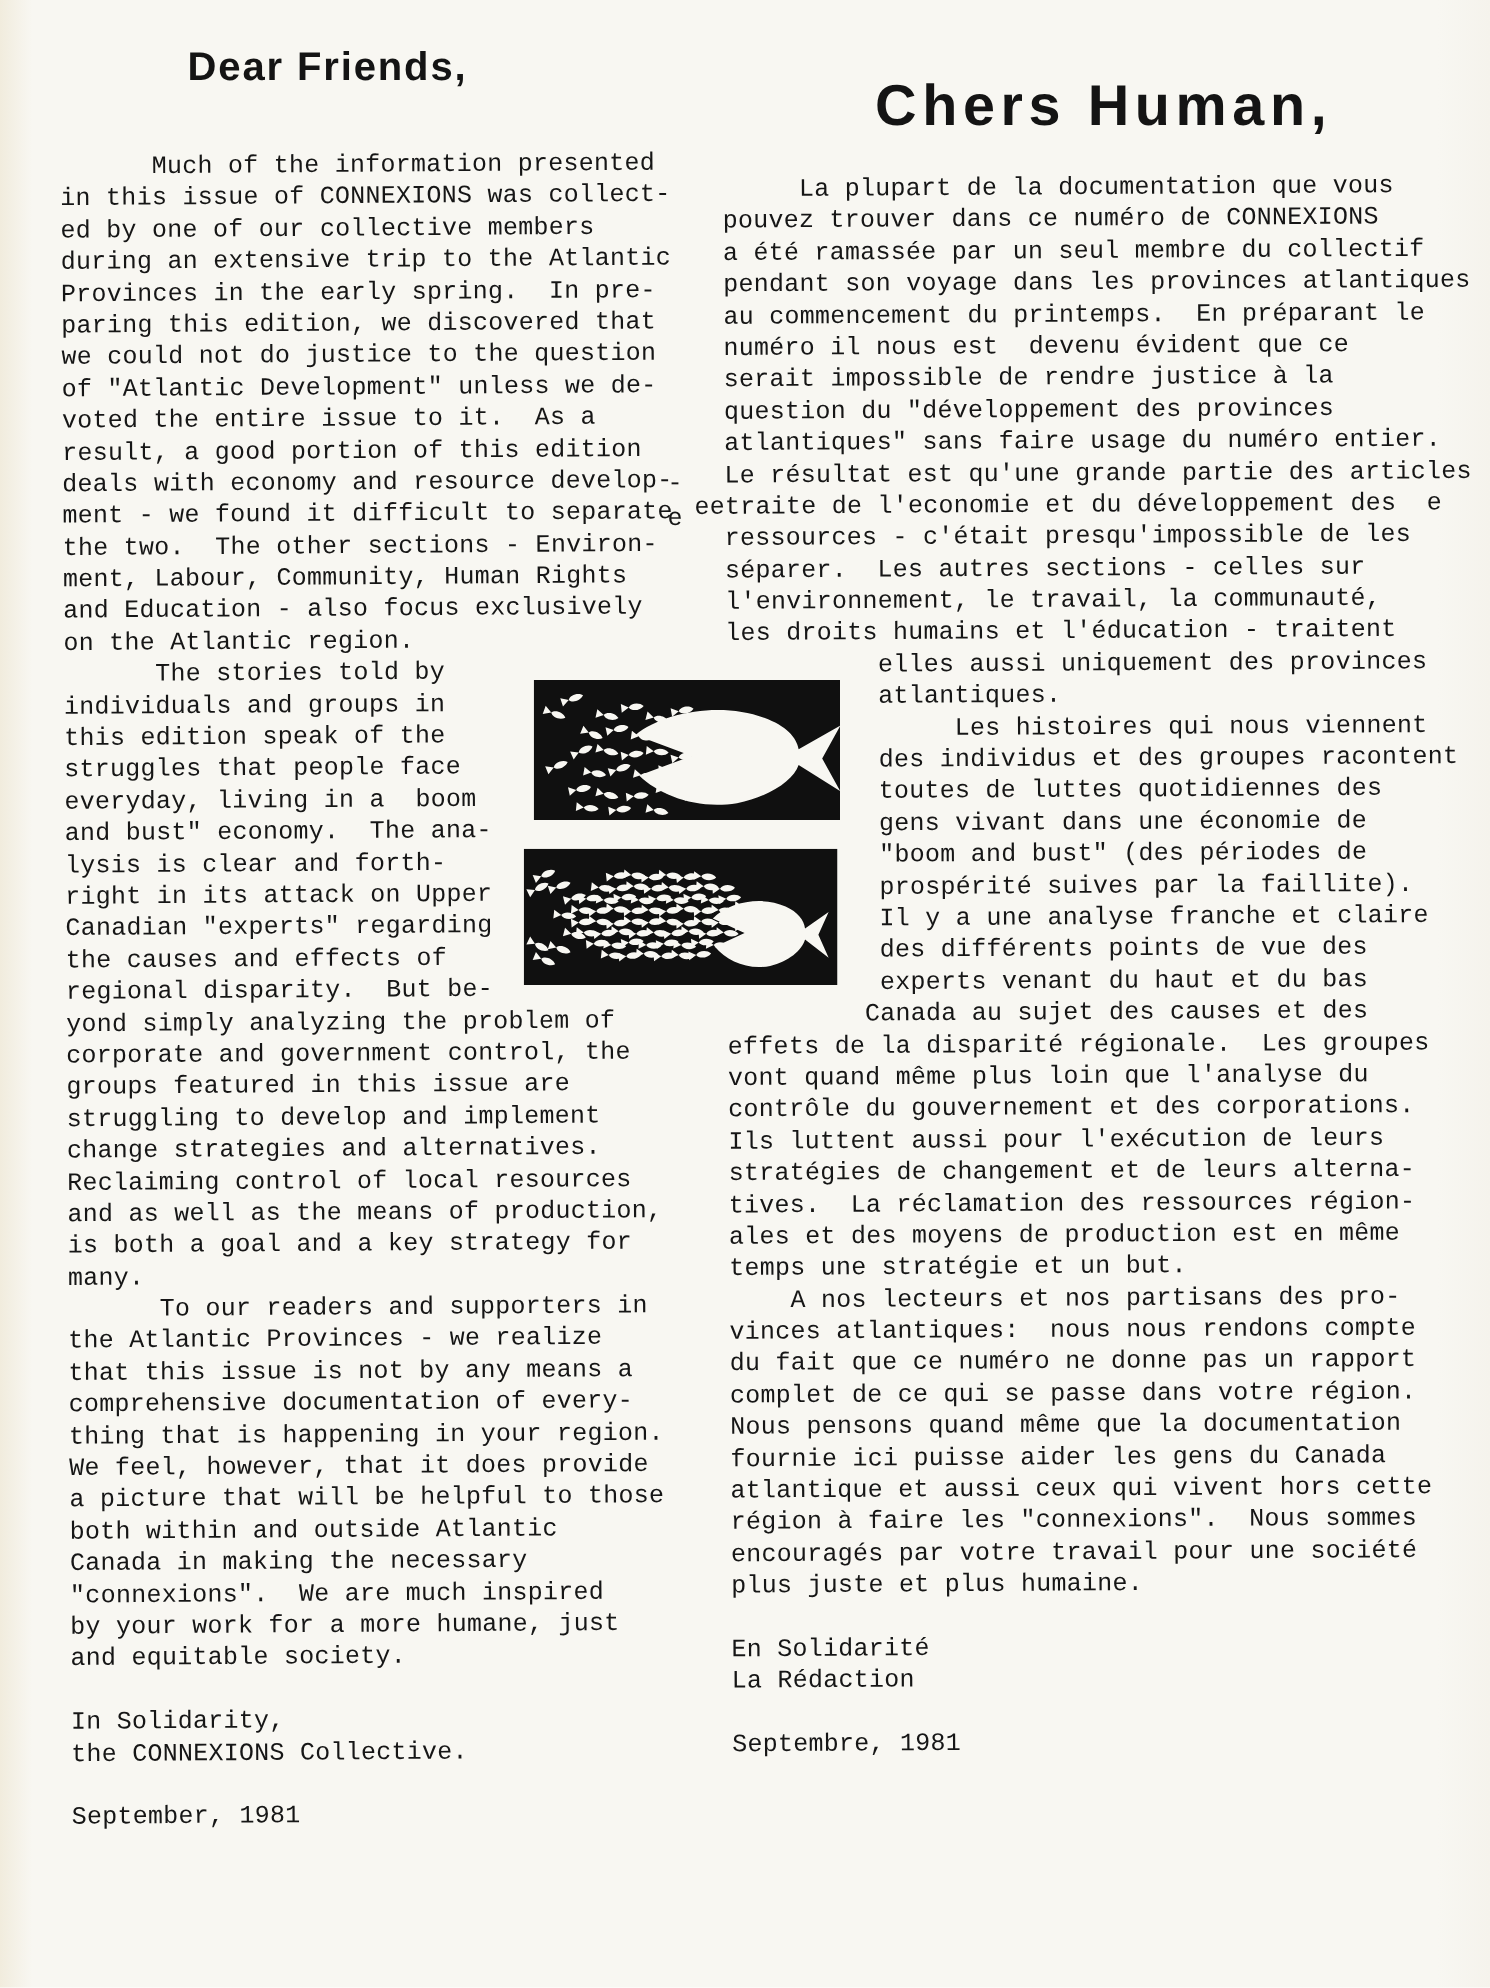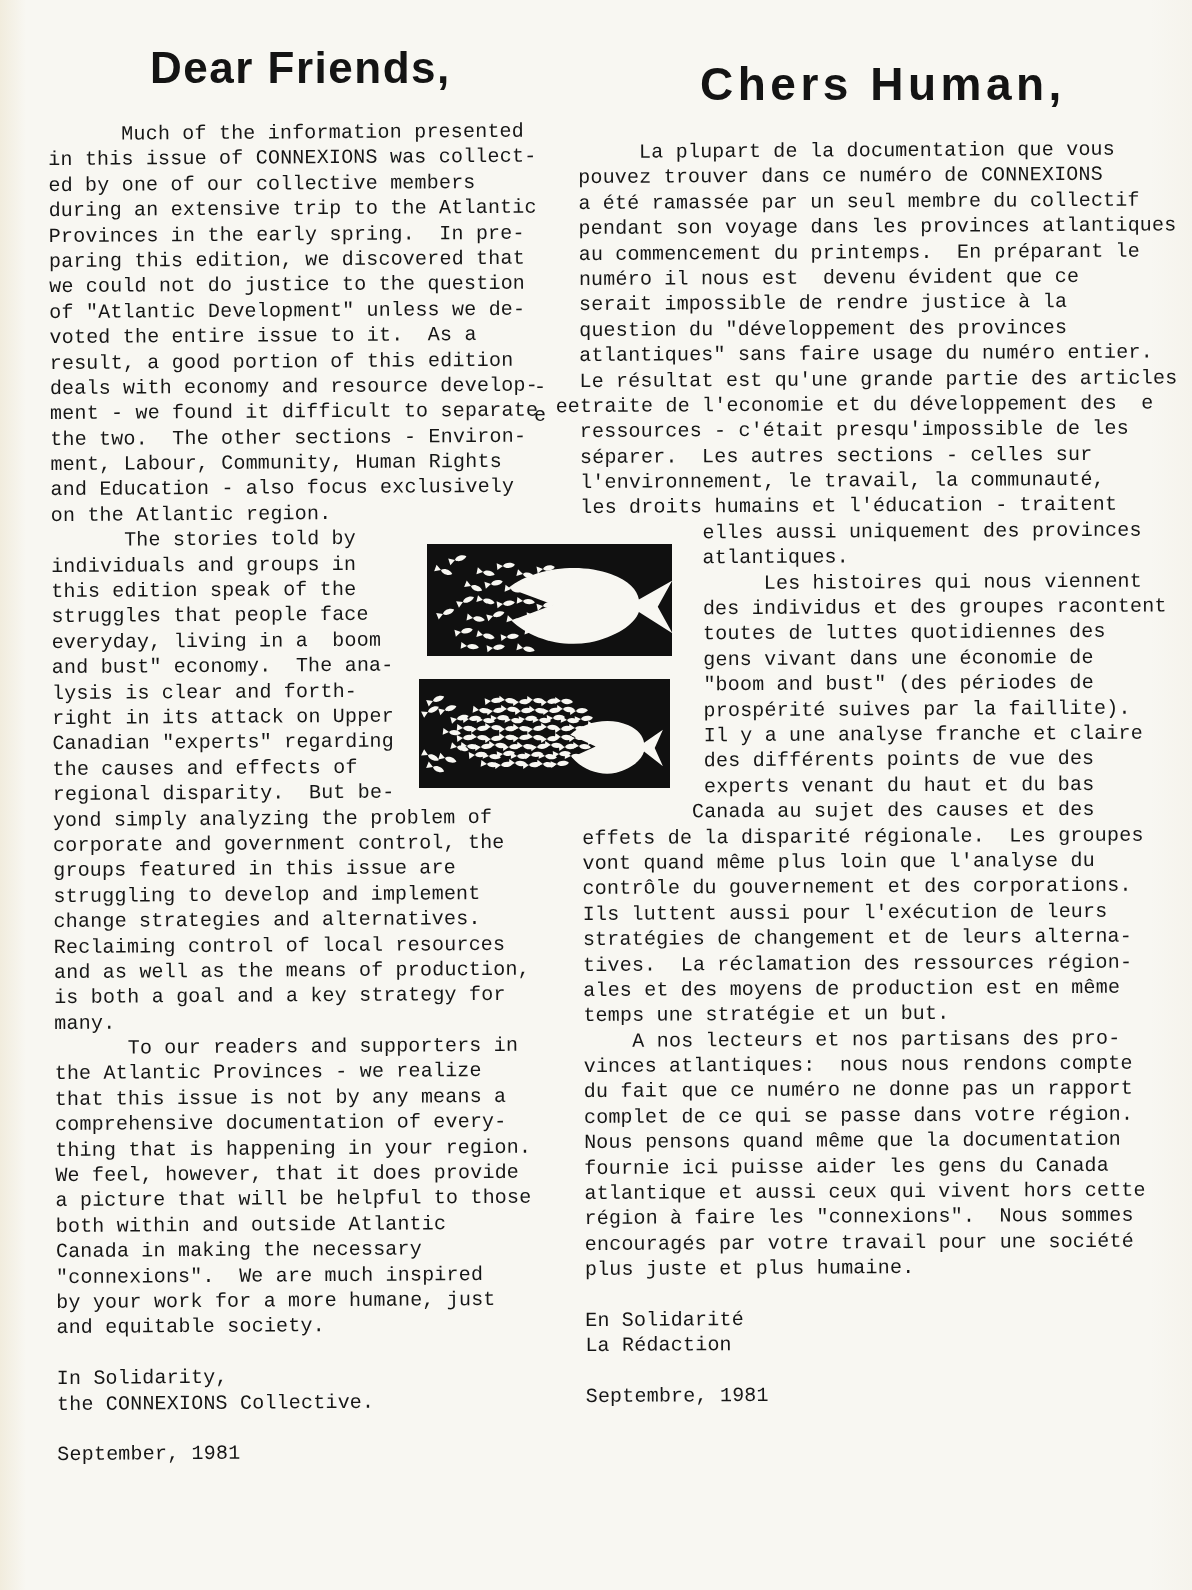--- a/index.html
+++ b/index.html
@@ -9,21 +9,21 @@
     position:relative;overflow:hidden;
     font-family:"Liberation Mono","DejaVu Sans Mono",monospace;
     color:#161616;
   }
   .page{position:absolute;inset:0;}
   .title{
     position:absolute;
     font-family:"Liberation Sans","DejaVu Sans",sans-serif;
     font-weight:bold;color:#141414;white-space:pre;
   }
-  .title-en{left:150px;top:14px;font-size:44px;letter-spacing:1.5px;}
+  .title-en{left:150px;top:14px;font-size:32px;letter-spacing:1.5px;}
   .title-fr{left:700px;top:26px;font-size:46px;letter-spacing:4.5px;}
   .col{position:absolute;font-size:20px;transform-origin:0 0;}
   .col-en{left:48px;top:122px;width:515px;transform:rotate(-0.4deg);}
   .col-fr{left:578px;top:140px;width:614px;transform:rotate(-0.35deg);}
   .tline{white-space:pre;height:25.4px;line-height:25.4px;letter-spacing:0.2px;}
   .col-fr .tline:nth-child(11){margin-left:-24px;}
   .marks{position:absolute;left:534px;top:374px;font-size:20px;}
   .marks .tline{height:28px;line-height:28px;}
   figure{margin:0;position:absolute;}
   .img1{left:427px;top:544px;width:245px;height:112px;}

